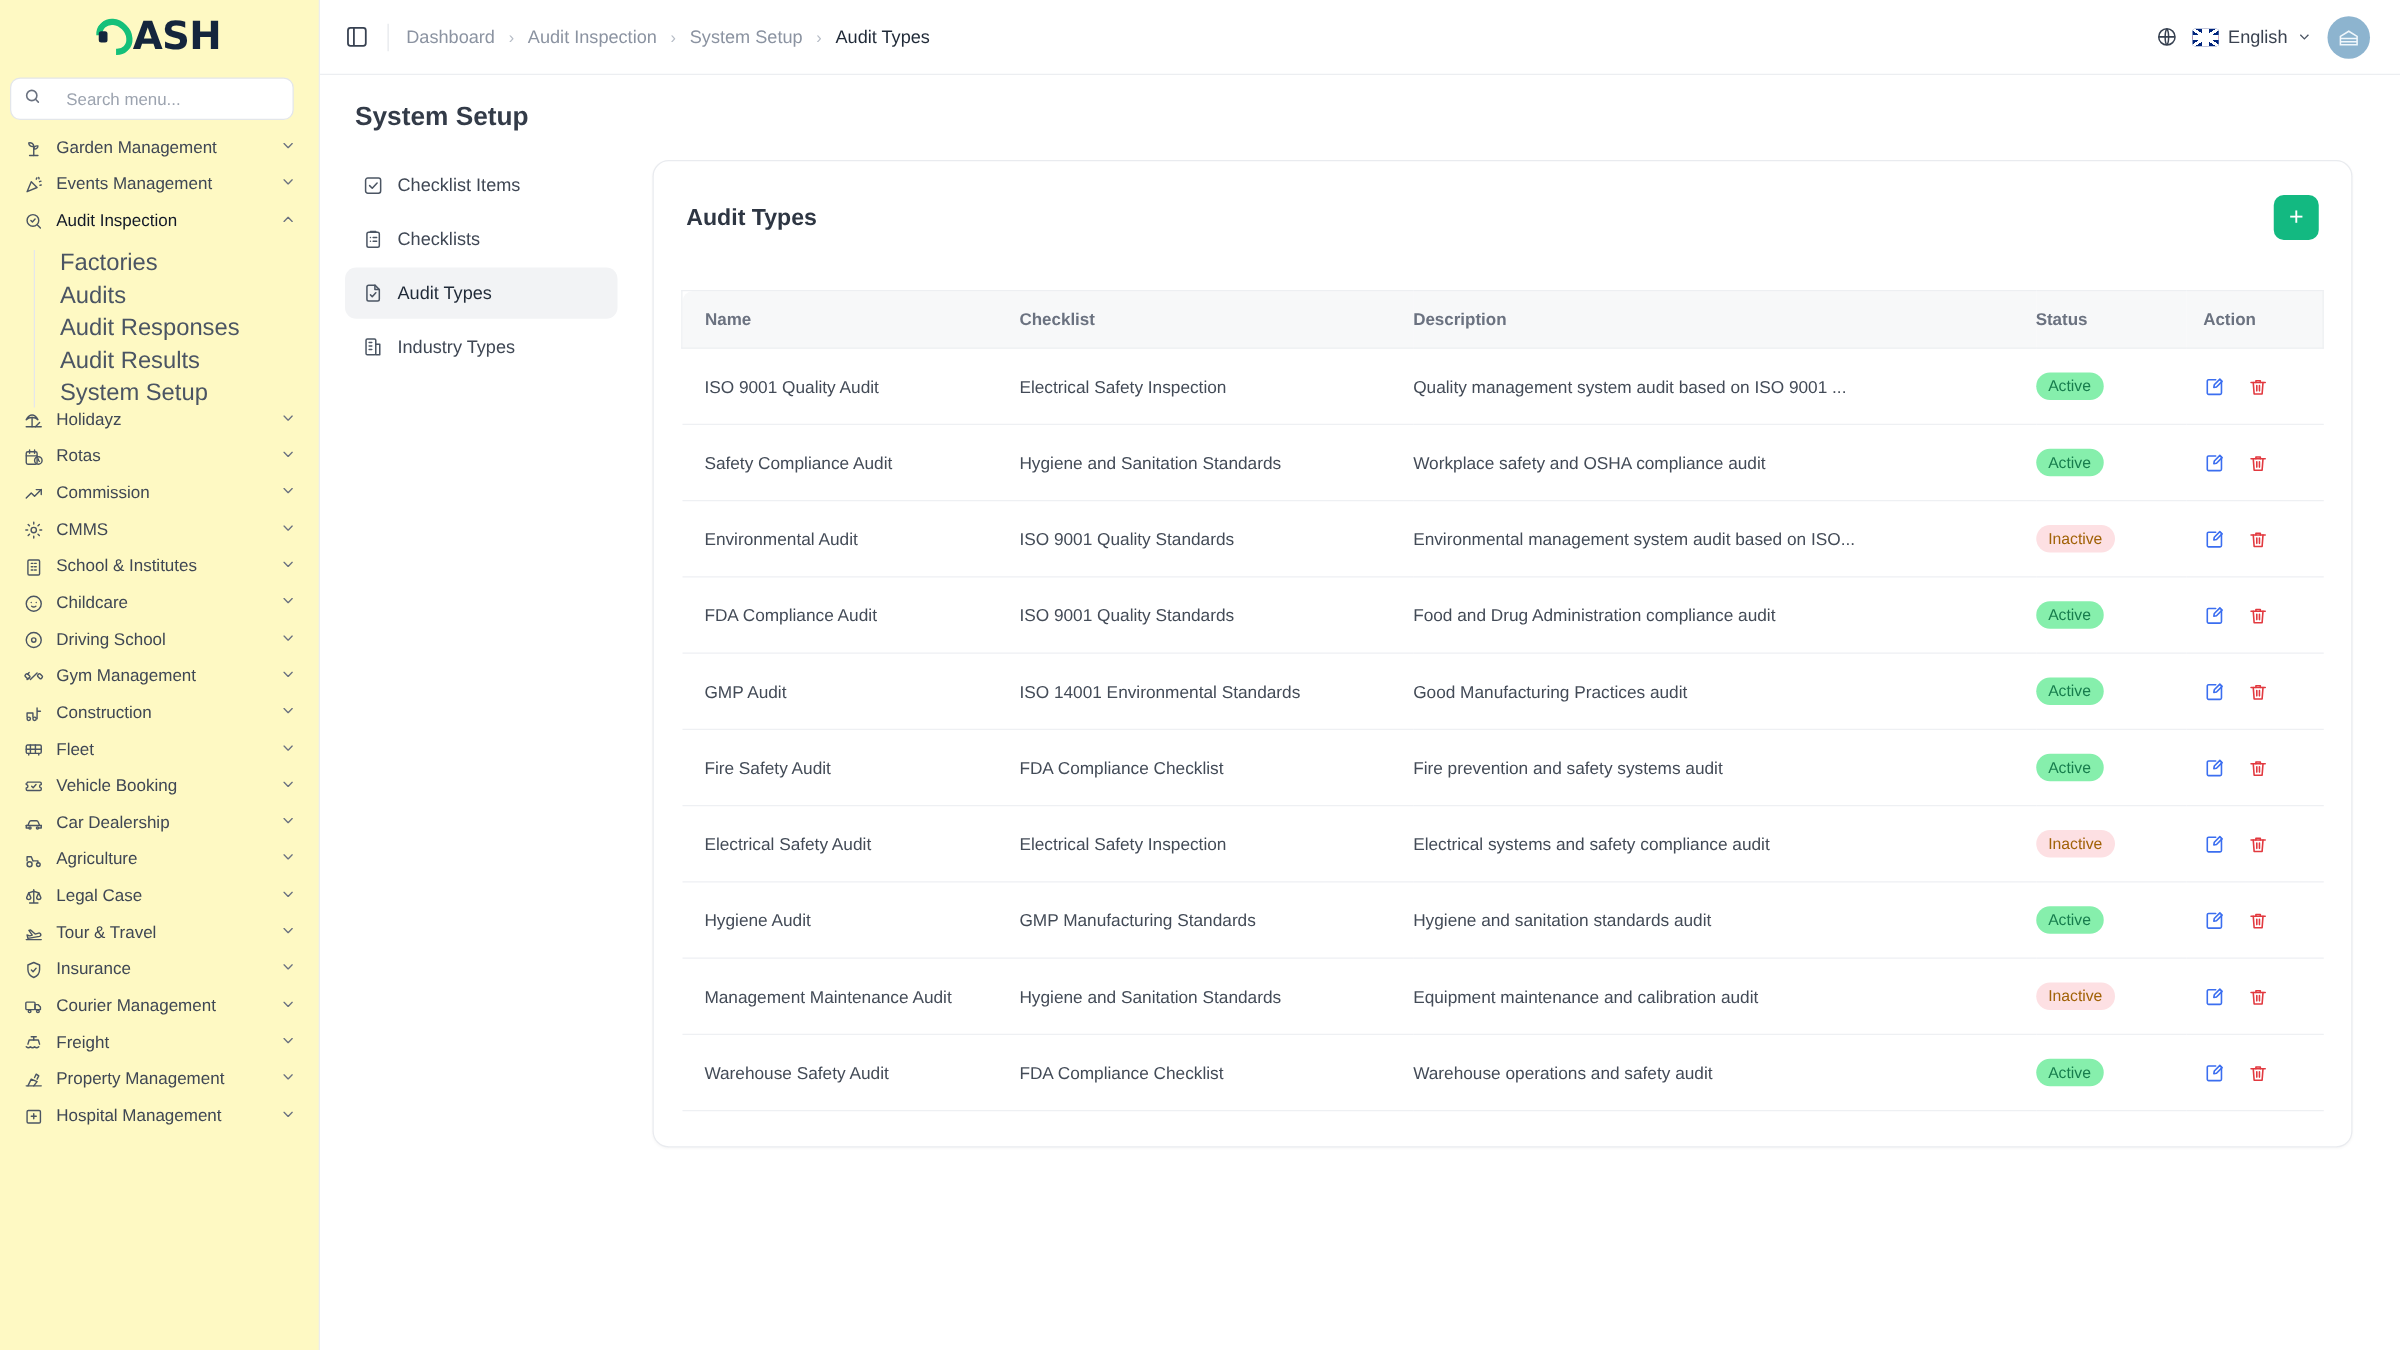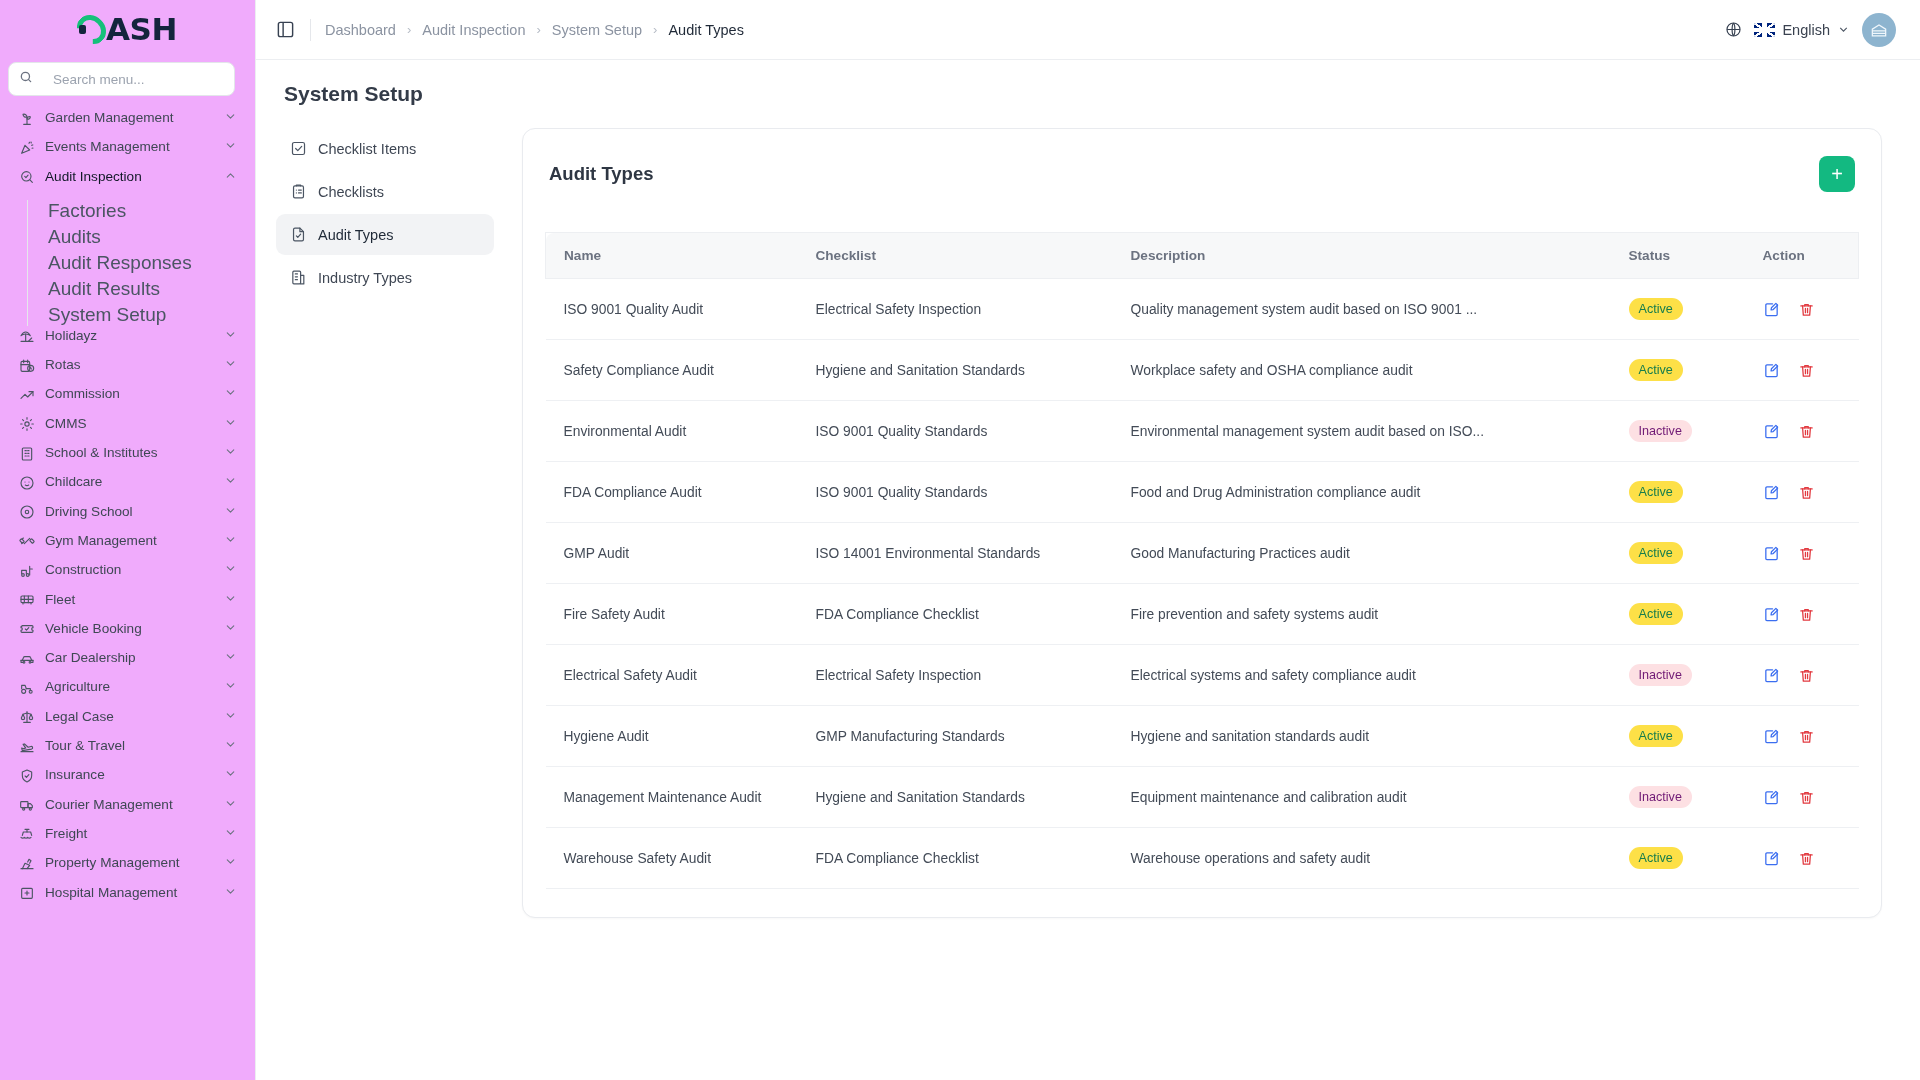--- a/index.html
+++ b/index.html
@@ -8,21 +8,21 @@
     font-family: "Liberation Sans", sans-serif;
     background: #ffffff;
     overflow: hidden;
     color: #1f2937;
   }
   .app { display: flex; width: 1920px; height: 1080px; }
 
   
   .sidebar {
     width: 256px; height: 1080px; flex: 0 0 256px;
-    background: #f0abfc;
+    background: #fef9c3;
     border-right: 1px solid #eceef1;
     display: flex; flex-direction: column;
     overflow: hidden;
   }
   .logo-wrap { height: 58px; display: flex; align-items: center; justify-content: center; }
   .logo { display: flex; align-items: center; font-size: 33px; font-weight: 700; letter-spacing: -0.5px; }
   .logo .d-mark { position: relative; width: 27px; height: 31px; margin-right: 1px; }
   .logo .d-mark .ring {
     position: absolute; inset: 0;
     border: 5.5px solid #15c07a; border-radius: 50%;
@@ -158,22 +158,22 @@
   .col-name { width: 270px; }
   .col-checklist { width: 315px; }
   .col-desc { width: auto; }
   .col-status { width: 120px; }
   .col-action { width: 110px; padding-left: 14px !important; }
 
   .badge {
     display: inline-block; padding: 3px 10px; border-radius: 11px;
     font-size: 12.6px; line-height: 16px;
   }
-  .badge.active { background: #fde047; color: #177d4d; }
-  .badge.inactive { background: #fde0e3; color: #701a75; }
+  .badge.active { background: #86efac; color: #177d4d; }
+  .badge.inactive { background: #fde0e3; color: #a16207; }
 
   .actions { display: flex; align-items: center; gap: 17px; }
   .icon-btn { cursor: pointer; display: flex; align-items: center; justify-content: center; width: 18px; height: 18px; }
   .icon-btn.edit { color: #3b6ef0; }
   .icon-btn.del { color: #e2393f; }
 </style>
 </head>
 <body>
 
 <div class="app">

